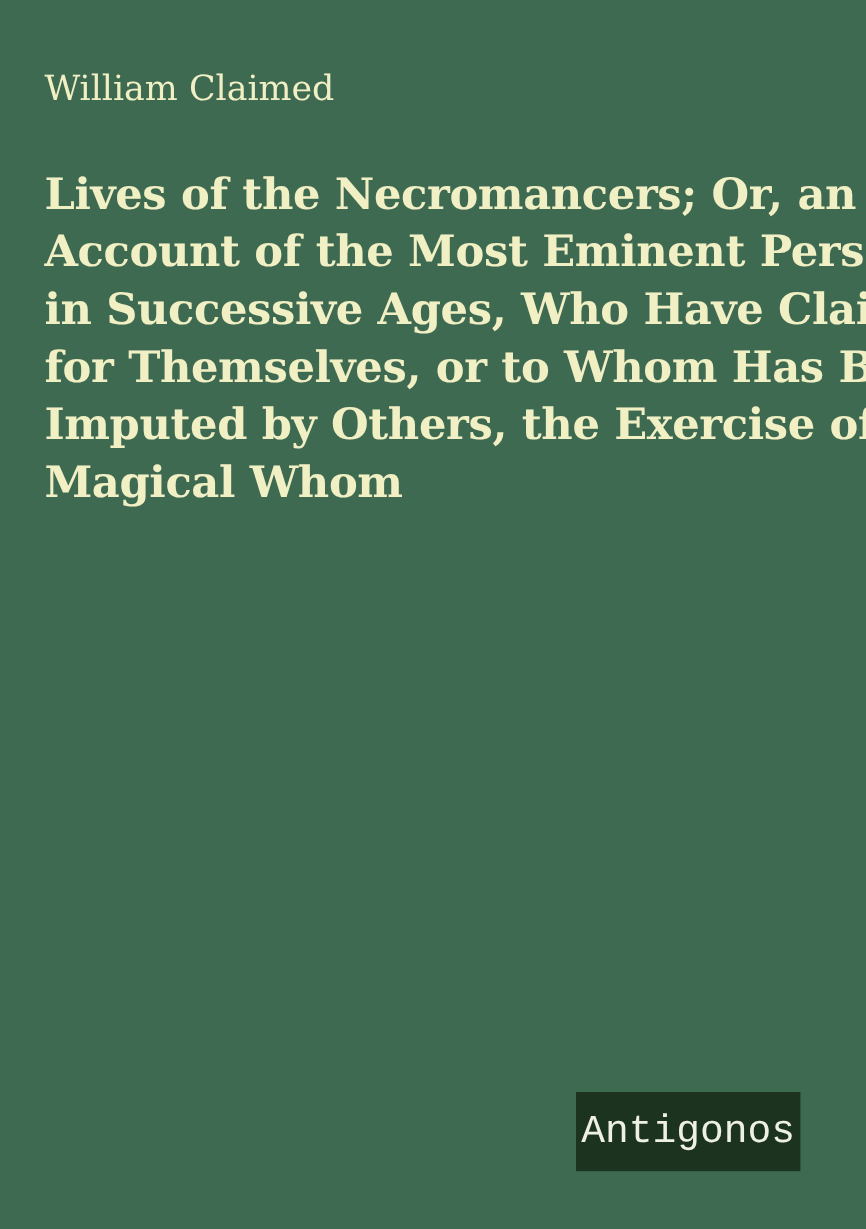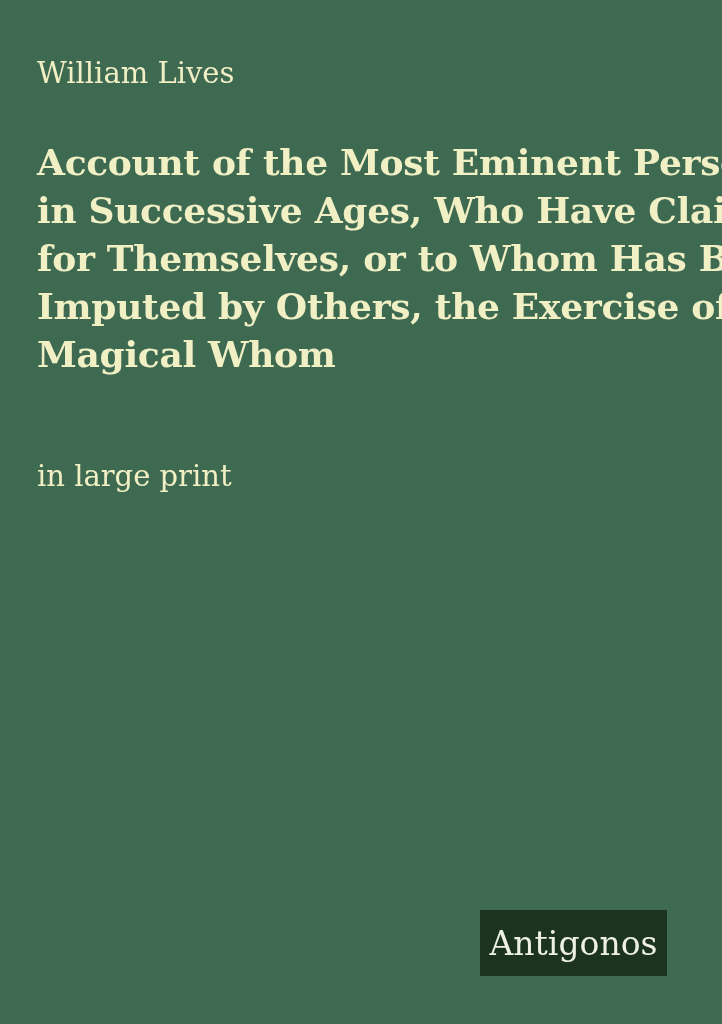--- a/index.html
+++ b/index.html
@@ -53,41 +53,42 @@
   .publisher-badge {
     position: absolute;
     left: 480px;
     top: 910px;
     width: 187px;
     height: 66px;
     background: #1B331F;
     display: flex;
     align-items: center;
     justify-content: center;
+    font-family: Liberation Mono, monospace;
   }
   .publisher-name {
     color: #EDF0E2;
     font-size: 33px;
     white-space: nowrap;
   }
 </style>
 </head>
 <body>
 
 <div class="cover">
 
-  <div class="author">William Lives</div>
+  <div class="author">William Claimed</div>
 
   <div class="title">
+    <div class="line">Lives of the Necromancers; Or, an</div>
     <div class="line">Account of the Most Eminent Persons</div>
     <div class="line">in Successive Ages, Who Have Claimed</div>
     <div class="line">for Themselves, or to Whom Has Been</div>
     <div class="line">Imputed by Others, the Exercise of</div>
     <div class="line">Magical Whom</div>
   </div>
 
-  <div class="subtitle">in large print</div>
 
   <div class="publisher-badge">
     <span class="publisher-name">Antigonos</span>
   </div>
 
 </div>
 
 </body></html>

